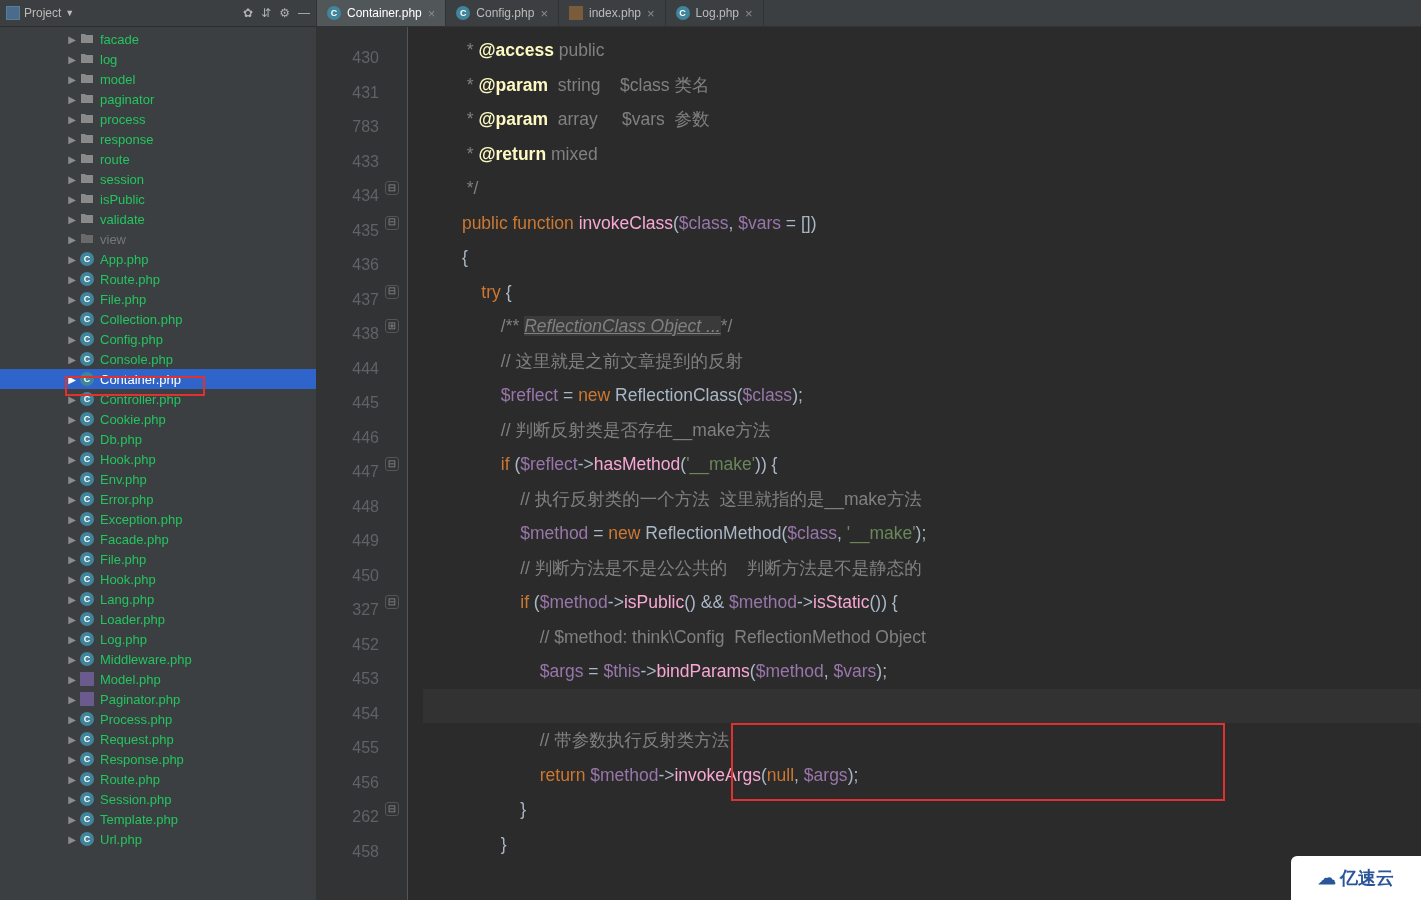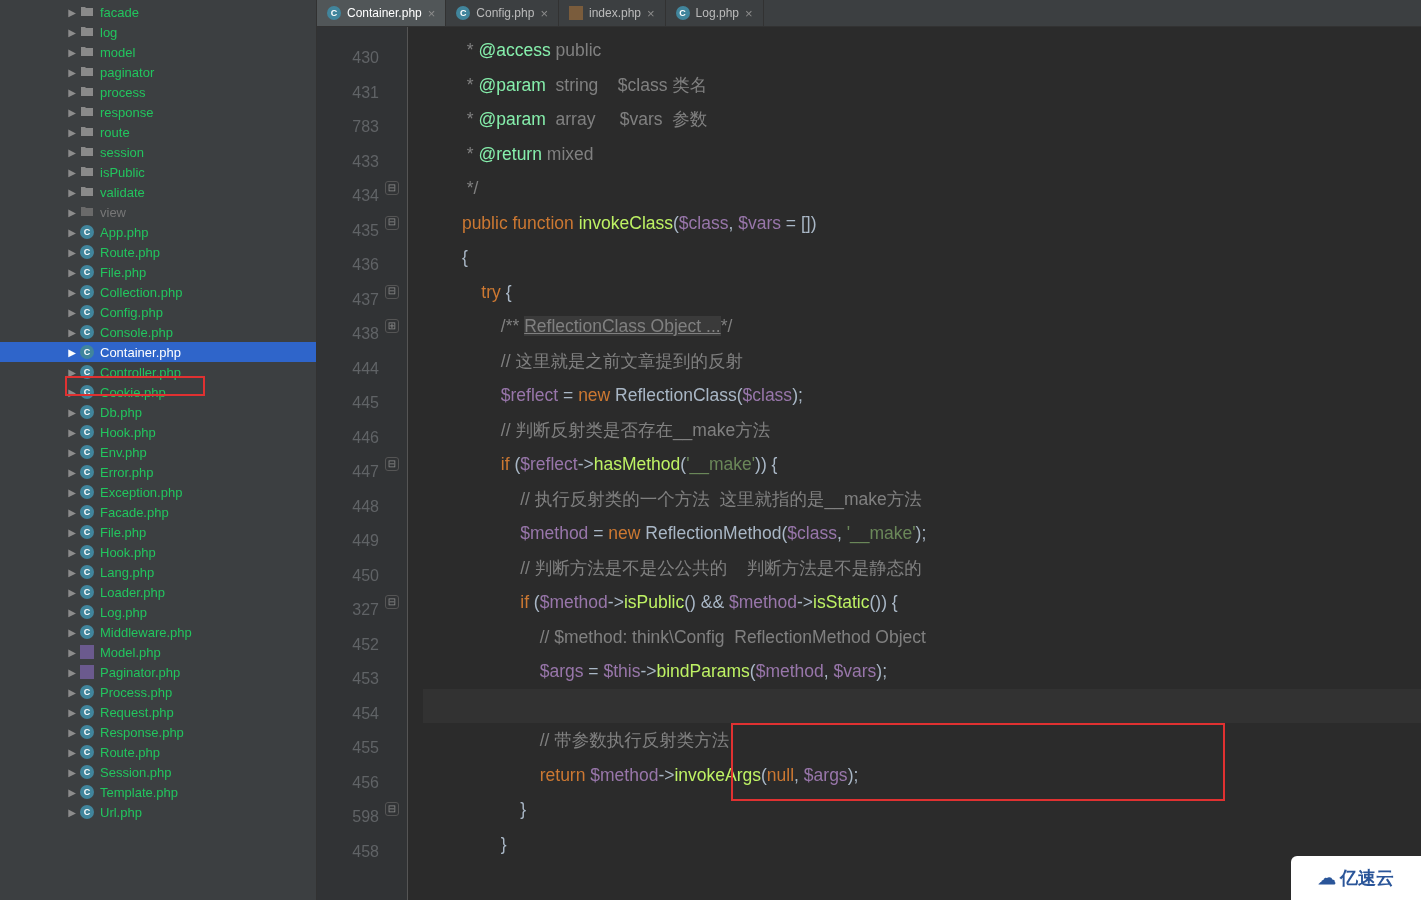--- a/index.html
+++ b/index.html
@@ -41,38 +41,51 @@
 .gutter-marks{position:absolute;right:4px;top:6px;width:18px;}
 .mark{position:absolute;width:14px;height:14px;display:flex;align-items:center;justify-content:center;font-size:10px;color:#8c8c8c;border:1px solid #555;border-radius:3px;}
 .vline{position:absolute;left:90px;top:0;bottom:0;width:1px;background:#555;}
 
 .code{flex:1;padding:6px 0 6px 16px;font-family:'Consolas','Monaco',monospace;font-size:17.5px;line-height:34.5px;white-space:pre;position:relative;}
 .line{height:34.5px;}
 .line.current{background:#323232;}
 .c-comment{color:#808080;}
 .c-comment-cn{color:#808080;}
 .c-keyword{color:#cc7832;}
-.c-func{color:#bef264;}
+.c-func{color:#f9a8d4;}
 .c-var{color:#9876aa;}
 .c-str{color:#6a8759;}
-.c-tag{color:#86efac;font-weight:normal;}
+.c-tag{color:#fef9c3;font-weight:bold;}
 .c-op{color:#a9b7c6;}
-.c-fold{background:#3a3a3a;text-decoration:underline;}
+.c-fold{background:#3a3a3a;text-decoration:underline;font-style:italic;}
 
 .code-redbox{left:731px;top:723px;width:494px;height:78px;}
 
 .watermark{position:absolute;right:20px;bottom:12px;color:#5a5a5a;font-size:13px;font-family:Arial;}
 .watermark-logo{position:absolute;right:0;bottom:0;width:130px;height:44px;background:#fff;border-radius:6px 0 0 0;display:flex;align-items:center;justify-content:center;color:#2a5599;font-weight:bold;font-size:18px;}
 </style>
 </head>
 <body>
 
 <div class="app">
   <div class="top-area">
     <div class="sidebar">
+      <div class="sidebar-header">
+        <div class="sidebar-title">
+          <span class="proj-icon"></span>
+          <span>Project</span>
+          <span style="font-size:9px;">▼</span>
+        </div>
+        <div class="sidebar-actions">
+          <span>✿</span>
+          <span>⇵</span>
+          <span>⚙</span>
+          <span>—</span>
+        </div>
+      </div>
       <div class="tree" id="tree">
           <div class="tree-item">
             <span class="tree-indent" style="width: 64px;"></span>
             <span class="arrow">▶</span>
             <span class="folder-icon">
               <svg viewBox="0 0 14 12">
                 <path fill="#8a8a8a" d="M1 2h4l1 1h7v8H1z"></path>
               </svg>
             </span>
             <span class="tree-label">facade</span>
@@ -400,21 +413,21 @@
             <div>447</div>
             <div>448</div>
             <div>449</div>
             <div>450</div>
             <div>327</div>
             <div>452</div>
             <div>453</div>
             <div>454</div>
             <div>455</div>
             <div>456</div>
-            <div>598</div>
+            <div>262</div>
             <div>458</div>
             <div class="gutter-marks" id="gmarks">
               <div class="mark" style="top: 148px;">⊟</div>
               <div class="mark" style="top: 182.5px;">⊟</div>
               <div class="mark" style="top: 251.5px;">⊟</div>
               <div class="mark" style="top: 286px;">⊞</div>
               <div class="mark" style="top: 424px;">⊟</div>
               <div class="mark" style="top: 562px;">⊟</div>
               <div class="mark" style="top: 769px;">⊟</div>
             </div>

